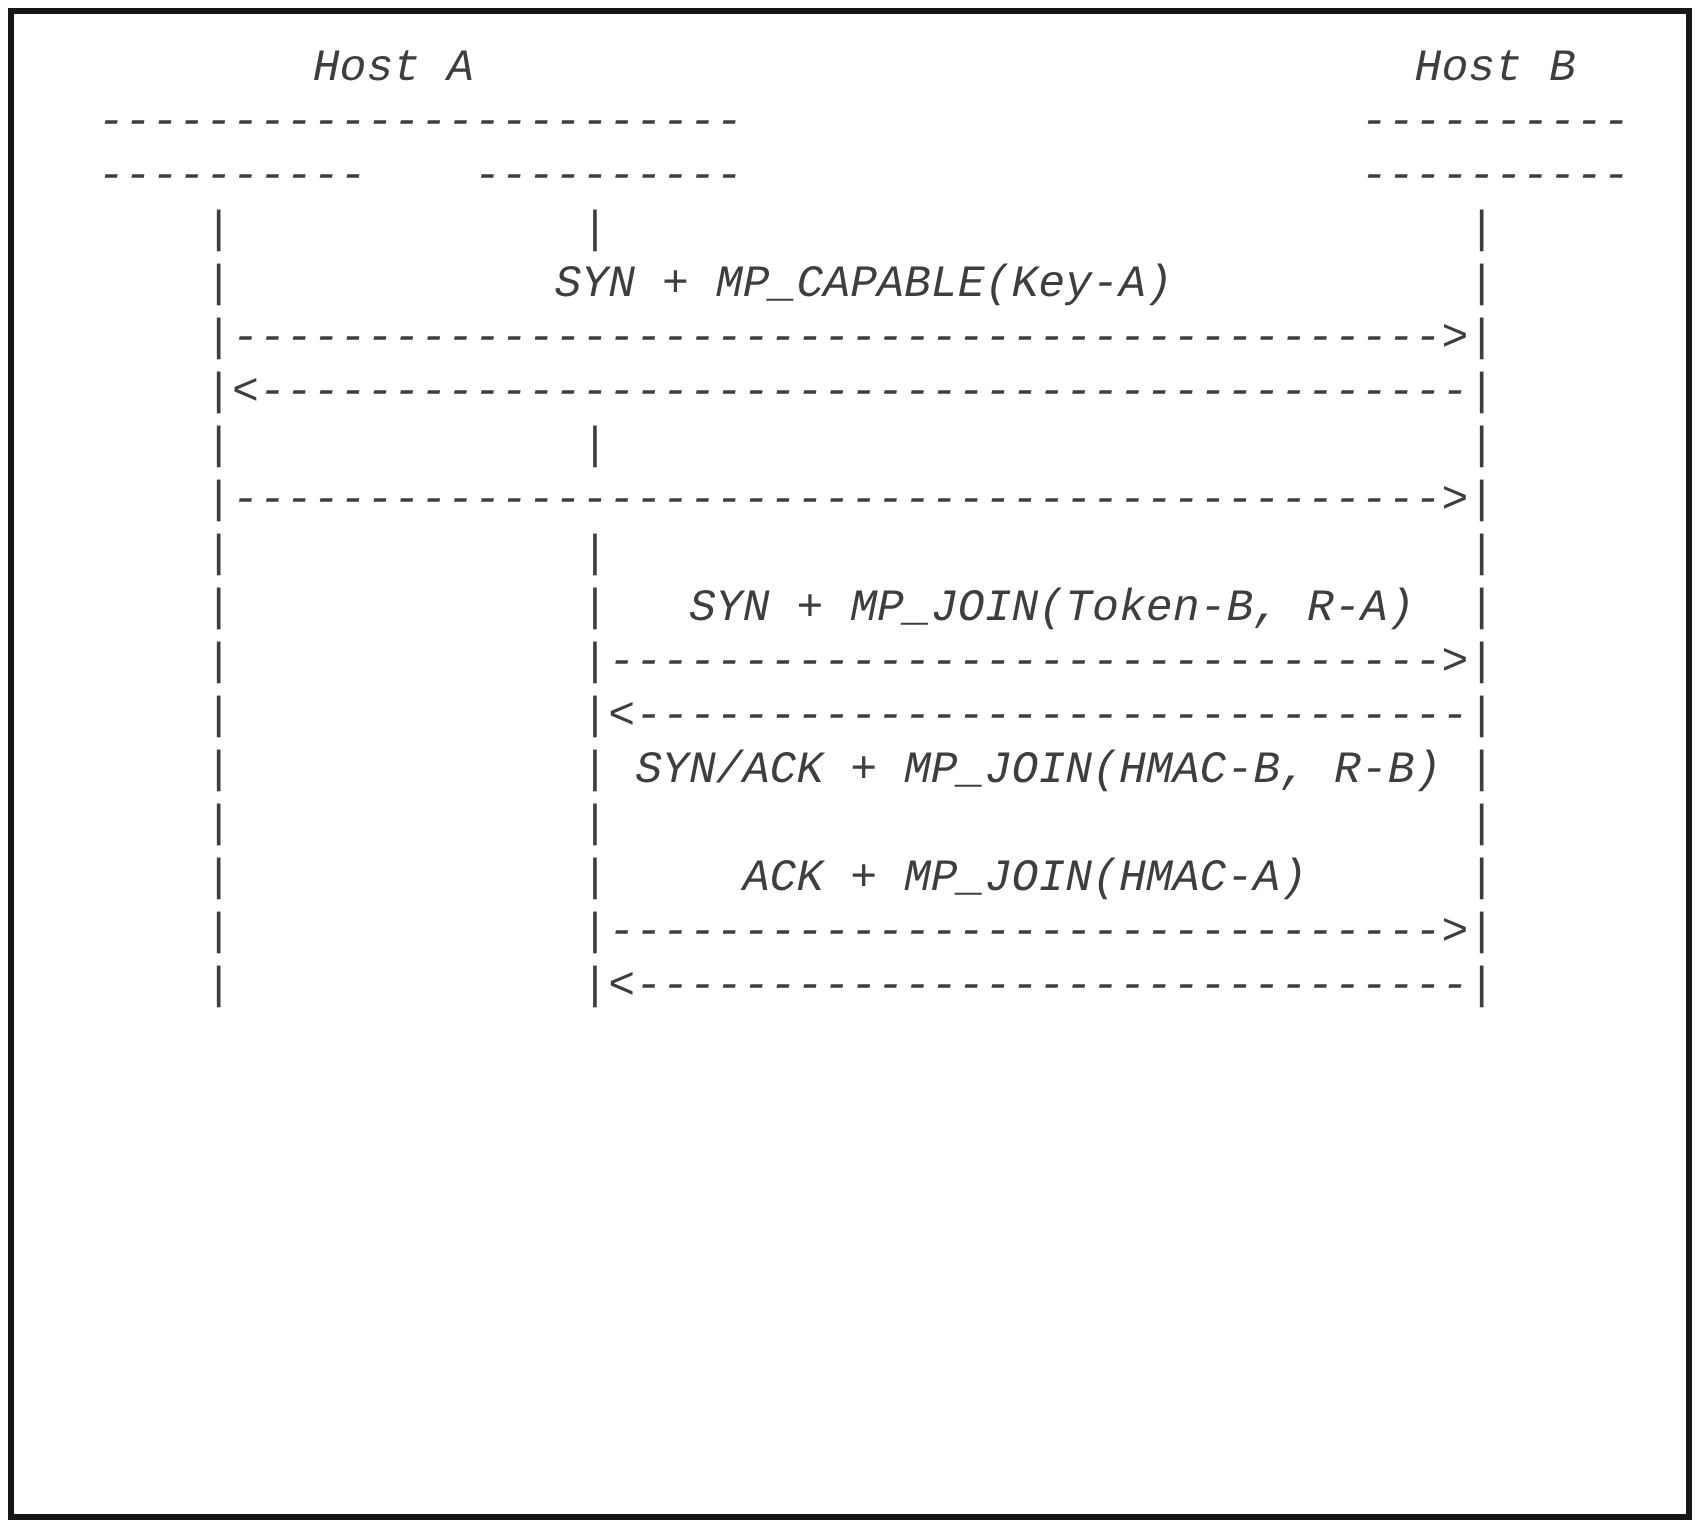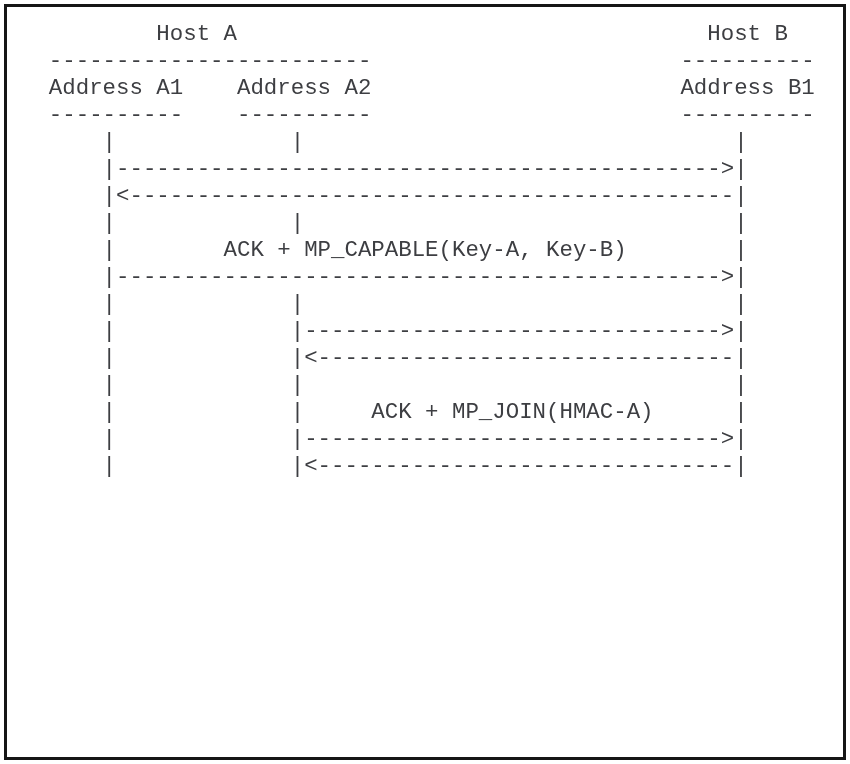--- a/index.html
+++ b/index.html
@@ -20,46 +20,48 @@
     right: 4px;
     bottom: 4px;
     border: 3px solid #161616;
     background: #ffffff;
     overflow: hidden;
   }
   .ascii {
     padding: 14px 0 0 15px;
     font-size: 22.4px;
     color: #3d3e42;
+    font-style: italic;
   }
   .row {
     white-space: pre;
     height: 27px;
     line-height: 27px;
     letter-spacing: 0;
   }
 </style>
 </head>
 <body>
 
 <div class="frame">
   <div class="ascii">
     <div class="row">          Host A                                   Host B</div>
     <div class="row">  ------------------------                       ----------</div>
-    <div class="row">  Address A1    Address A2                       Address B1</div>
     <div class="row">  ----------    ----------                       ----------</div>
     <div class="row">      |             |                                |</div>
+    <div class="row">      |            SYN + MP_CAPABLE(Key-A)           |</div>
     <div class="row">      |---------------------------------------------&gt;|</div>
     <div class="row">      |&lt;---------------------------------------------|</div>
     <div class="row">      |             |                                |</div>
-    <div class="row">      |        ACK + MP_CAPABLE(Key-A, Key-B)        |</div>
     <div class="row">      |---------------------------------------------&gt;|</div>
     <div class="row">      |             |                                |</div>
+    <div class="row">      |             |   SYN + MP_JOIN(Token-B, R-A)  |</div>
     <div class="row">      |             |-------------------------------&gt;|</div>
     <div class="row">      |             |&lt;-------------------------------|</div>
+    <div class="row">      |             | SYN/ACK + MP_JOIN(HMAC-B, R-B) |</div>
     <div class="row">      |             |                                |</div>
     <div class="row">      |             |     ACK + MP_JOIN(HMAC-A)      |</div>
     <div class="row">      |             |-------------------------------&gt;|</div>
     <div class="row">      |             |&lt;-------------------------------|</div>
     <div class="row"></div>
     <div class="row"></div>
   </div>
 </div>
 
 </body></html>

